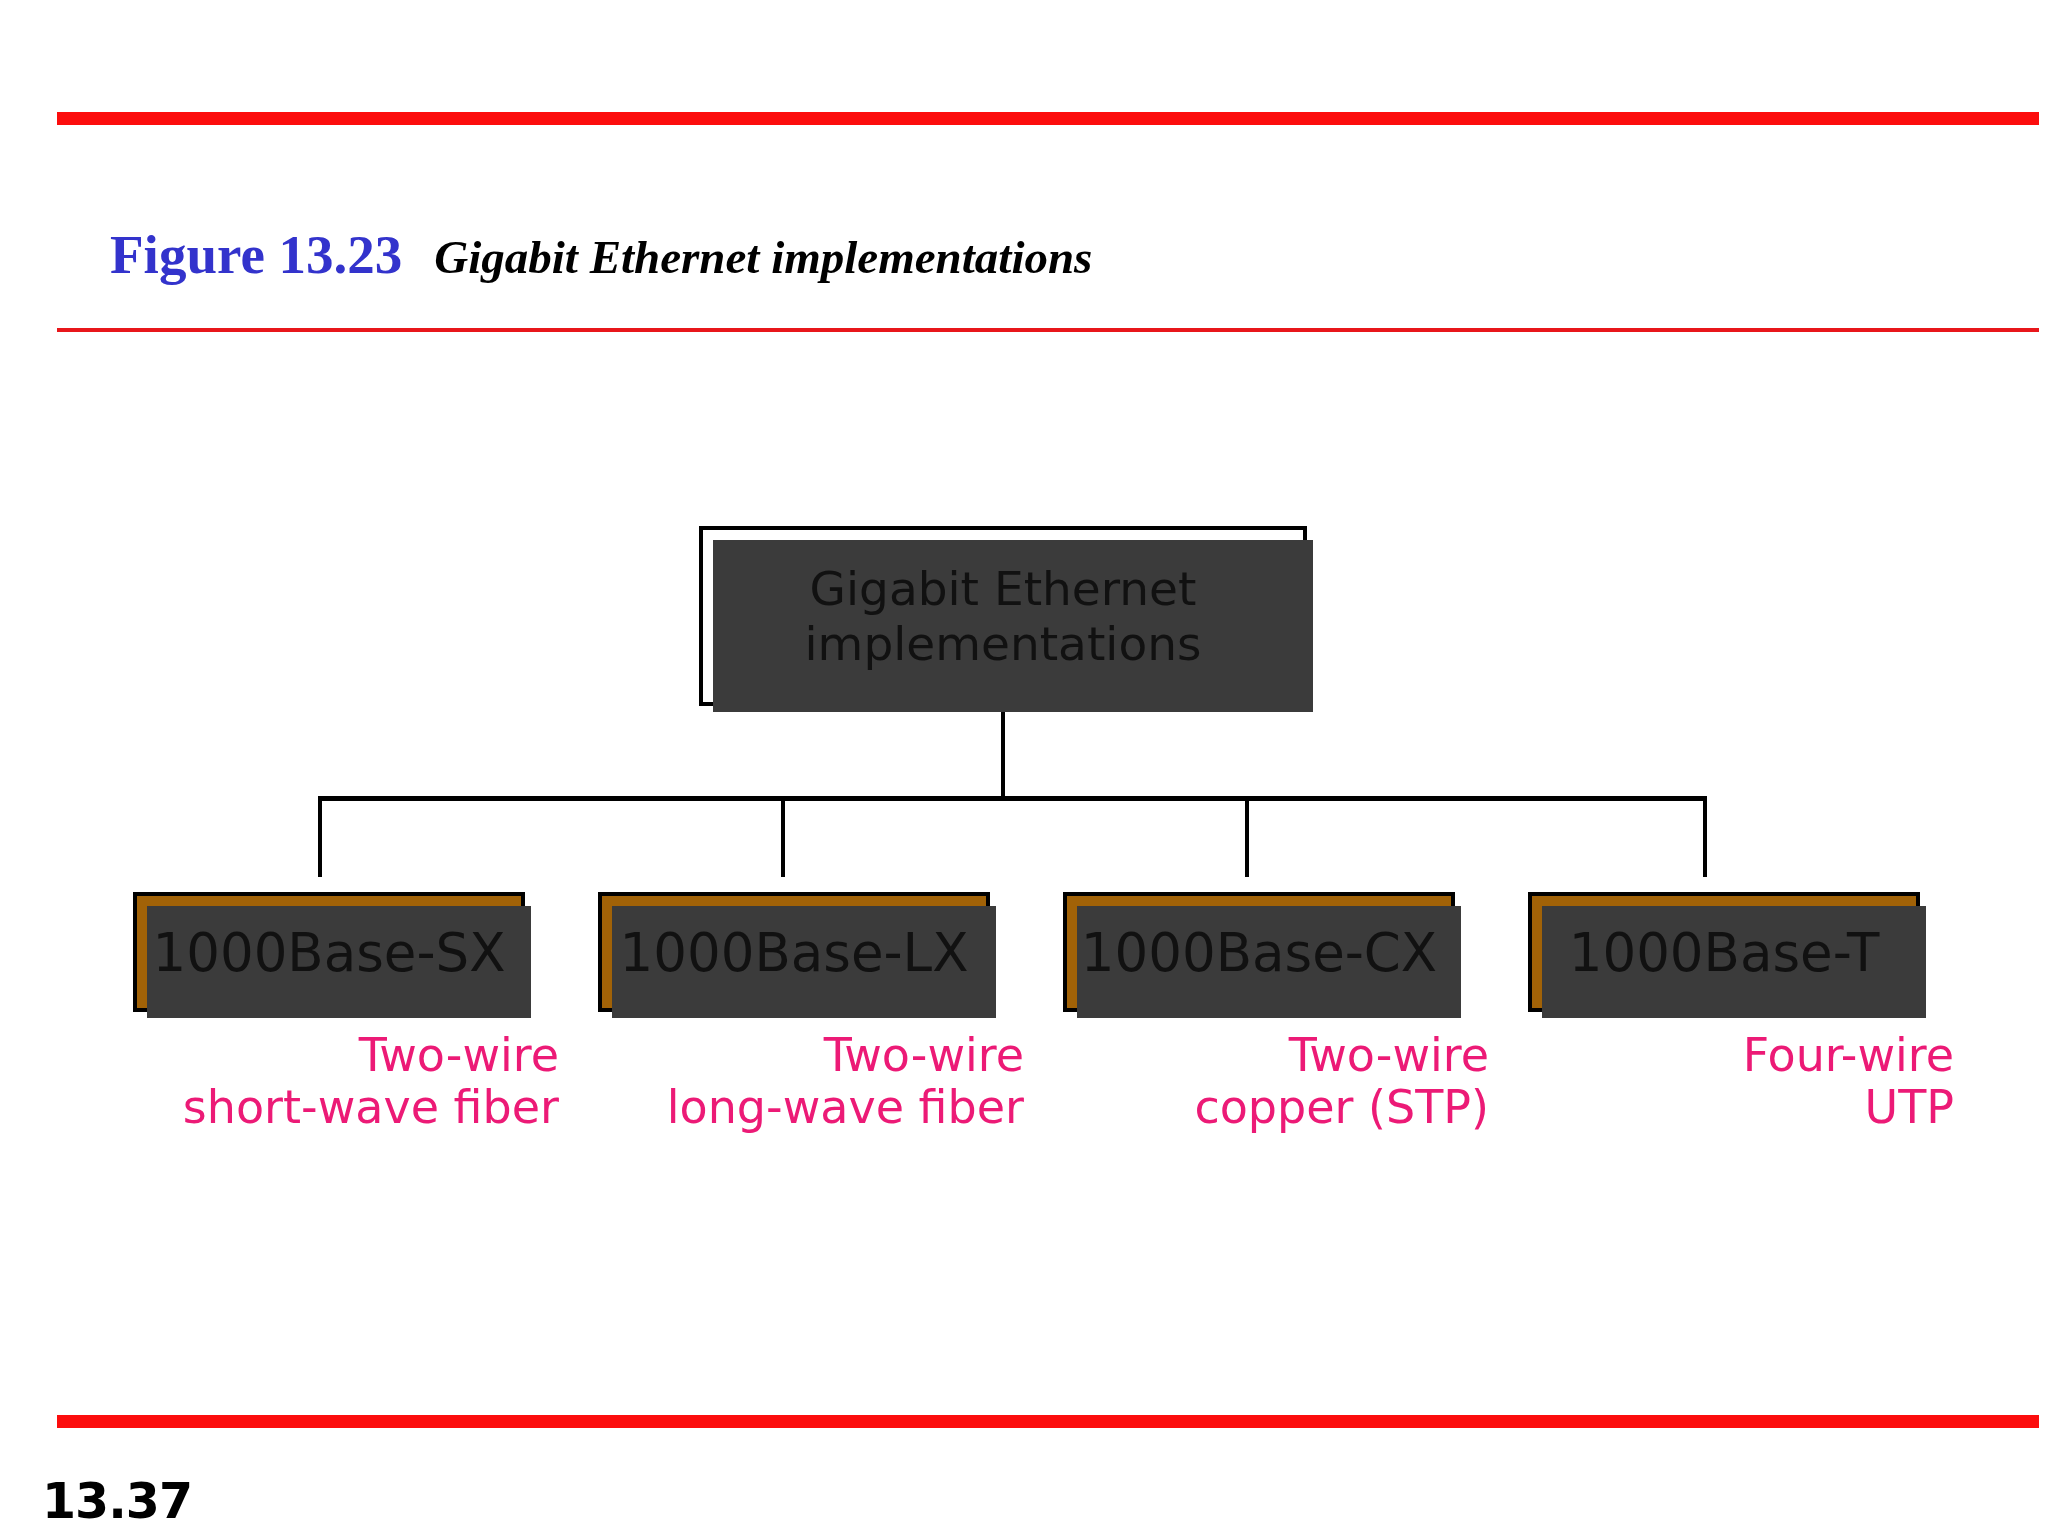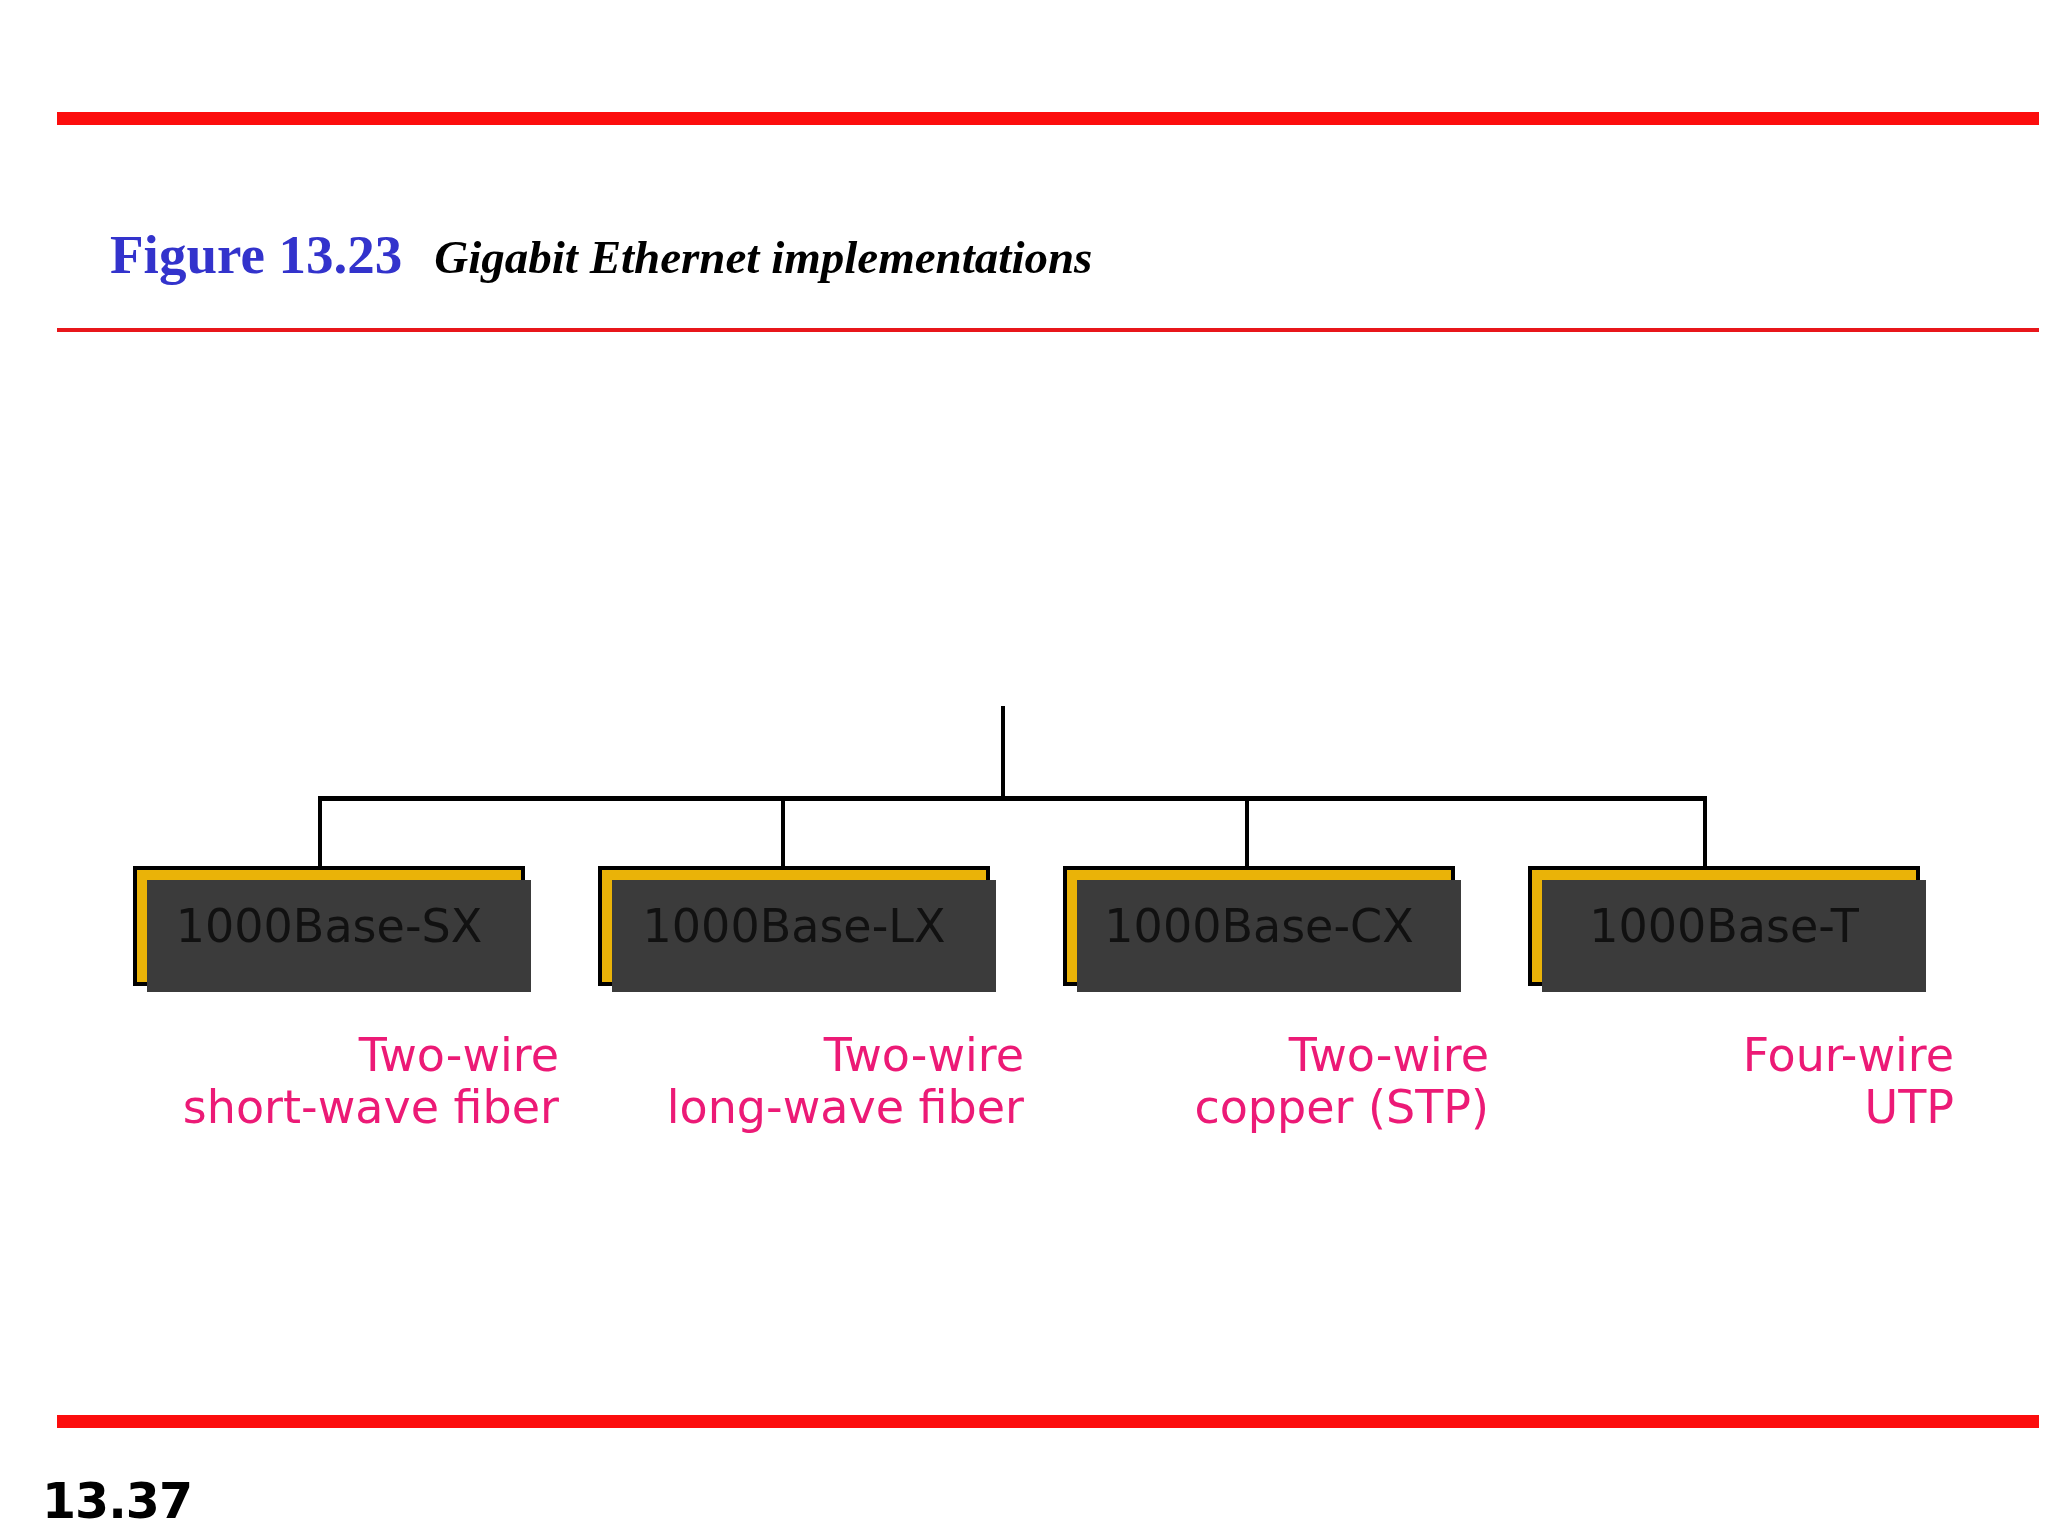--- a/index.html
+++ b/index.html
@@ -118,24 +118,24 @@
     left: 669px;
     top: 496px;
     width: 608px;
     height: 180px;
     background: #ffffff;
     font-size: 47px;
     line-height: 1.18;
   }
 
   .node-leaf {
-    background: #eab308;
-    font-size: 46px;
+    background: #a16207;
+    font-size: 53px;
     height: 120px;
-    top: 836px;
+    top: 862px;
   }
   .leaf-0 { left: 103px;  width: 392px; }
   .leaf-1 { left: 568px;  width: 392px; }
   .leaf-2 { left: 1033px; width: 392px; }
   .leaf-3 { left: 1498px; width: 392px; }
 
   
   .line {
     position: absolute;
     background: #000000;
@@ -192,20 +192,22 @@
 
   <div id="diagram">
 
     <div class="line stem"></div>
     <div class="line bus"></div>
     <div class="line drop drop-0"></div>
     <div class="line drop drop-1"></div>
     <div class="line drop drop-2"></div>
     <div class="line drop drop-3"></div>
 
+    <div class="node node-root" style="white-space: pre-line;">Gigabit Ethernet
+implementations</div>
 
     <div class="node node-leaf leaf-0">1000Base-SX</div>
     <div class="node node-leaf leaf-1">1000Base-LX</div>
     <div class="node node-leaf leaf-2">1000Base-CX</div>
     <div class="node node-leaf leaf-3">1000Base-T</div>
 
     <div class="caption cap-0">Two-wire
 short-wave fiber</div>
     <div class="caption cap-1">Two-wire
 long-wave fiber</div>

